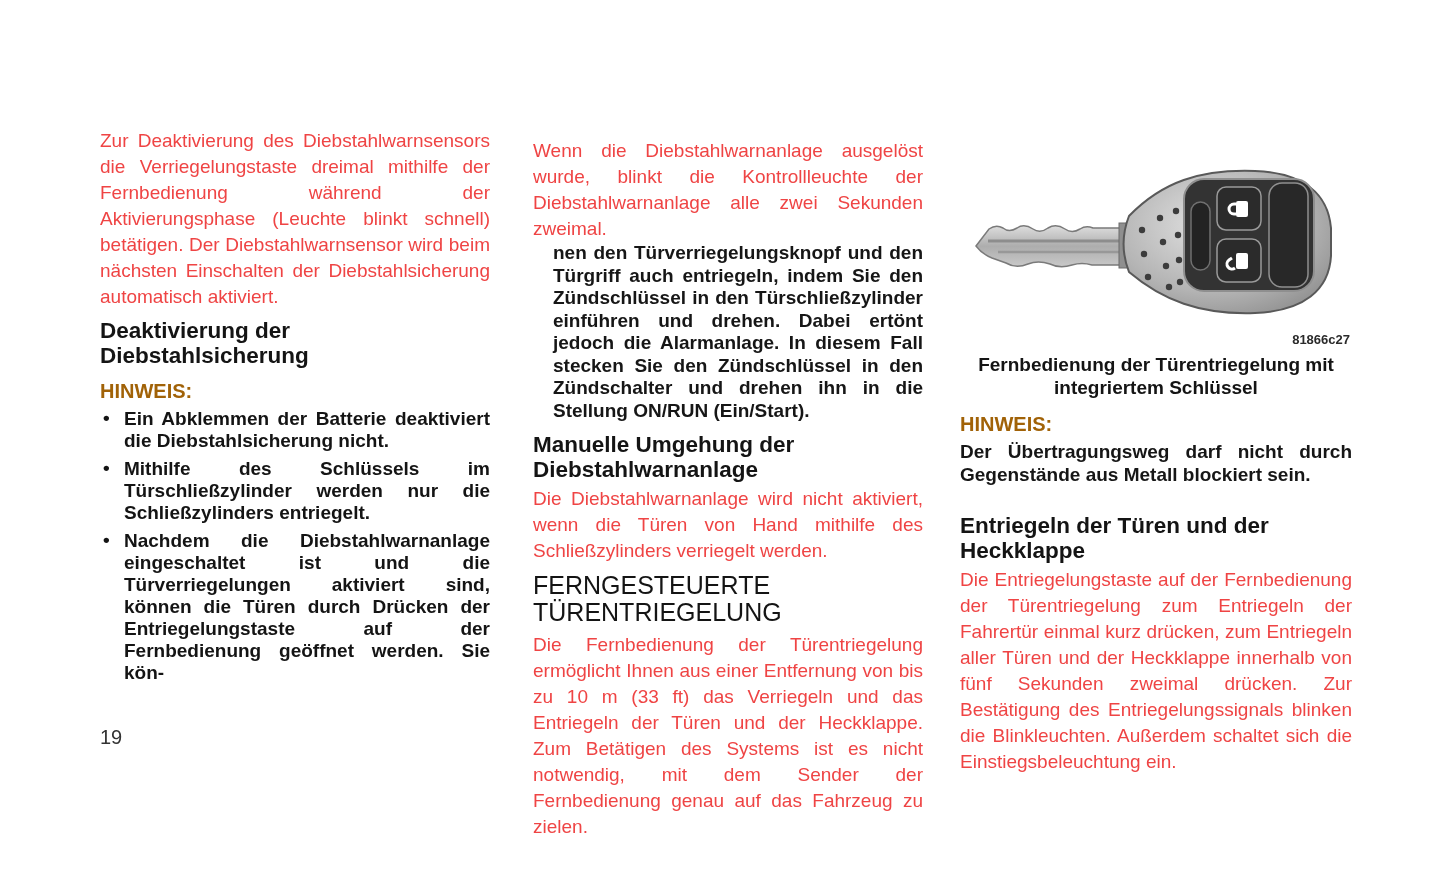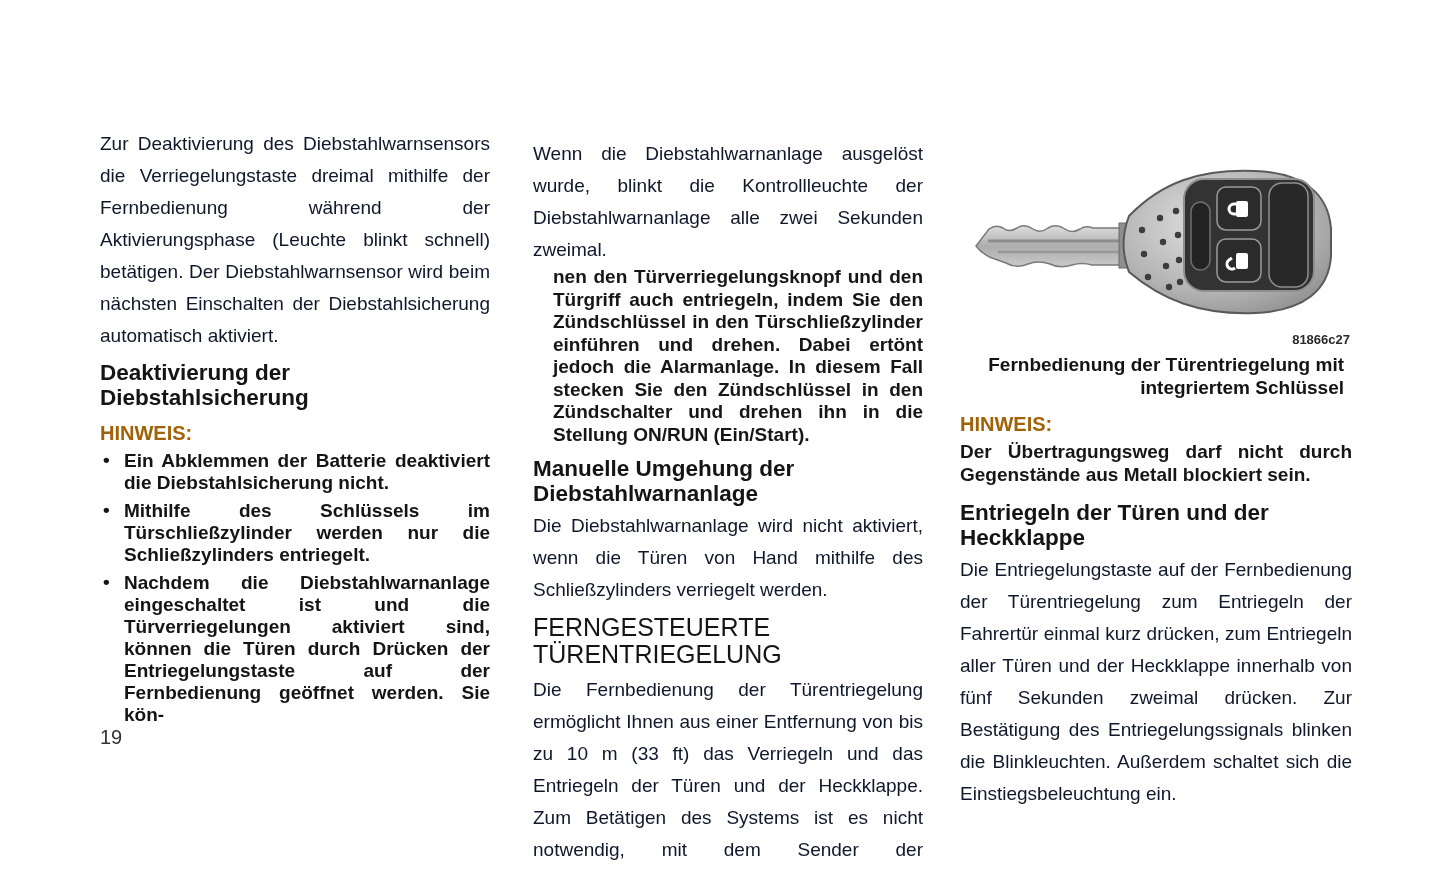--- a/index.html
+++ b/index.html
@@ -7,32 +7,32 @@
   .page {
     position:relative; width:1445px; height:874px; background:#ffffff;
     font-family:"Liberation Sans", sans-serif; color:#3e3e3e; overflow:hidden;
   }
   .col { position:absolute; top:128px; }
   #col1 { left:100px; width:390px; }
   #col2 { left:533px; width:390px; }
   #col3 { left:960px; width:392px; }
 
   p.body {
-    font-size:19px; line-height:32px; margin:0; text-align:justify;
-    color:#0f172a; letter-spacing:0;
+    font-size:19px; line-height:26px; margin:0; text-align:justify;
+    color:#ef4444; letter-spacing:0;
   }
   p.bold { font-weight:bold; color:#161616; line-height:22.5px; }
 
   h2.sub {
     font-size:22.5px; line-height:25px; font-weight:bold; color:#141414;
     margin:8px 0 4px 0;
   }
   #col1 h2.sub { max-width:280px; }
   #col2 h2.sub { max-width:310px; margin-top:10px; }
-  #col3 h2.sub { max-width:360px; margin-top:14px; }
+  #col3 h2.sub { max-width:360px; margin-top:27px; }
 
   h1.big {
     font-size:25px; line-height:27px; font-weight:normal; color:#141414;
     margin:8px 0 6px 0; max-width:300px;
   }
   .note-label {
     font-size:20px; line-height:22px; font-weight:bold; color:#a16207;
     margin:12px 0 6px 0;
   }
 
@@ -49,21 +49,21 @@
   #col2 .cont { padding-left:20px; }
   #col2 .after-cont { margin-top:10px; }
   #col2 .after-h { margin-top:4px; }
 
   .figure { margin:38px 0 0 12px; }
   .credit {
     text-align:right; font-size:13px; font-weight:bold; color:#2b2b2b;
     margin:12px 2px 0 0;
   }
   .caption {
-    text-align:right; font-size:19px; line-height:23px; font-weight:bold;
+    text-align:center; font-size:19px; line-height:23px; font-weight:bold;
     color:#141414; margin:6px 0 0 0; padding:0 8px;
   }
   #col3 .note-label { margin-top:14px; }
   #col3 p.after-h { margin-top:4px; }
   #col1 p.after-h { margin-top:4px; }
 
   .page-number {
     position:absolute; left:100px; top:726px; font-size:20px; color:#333333;
   }
 </style>

